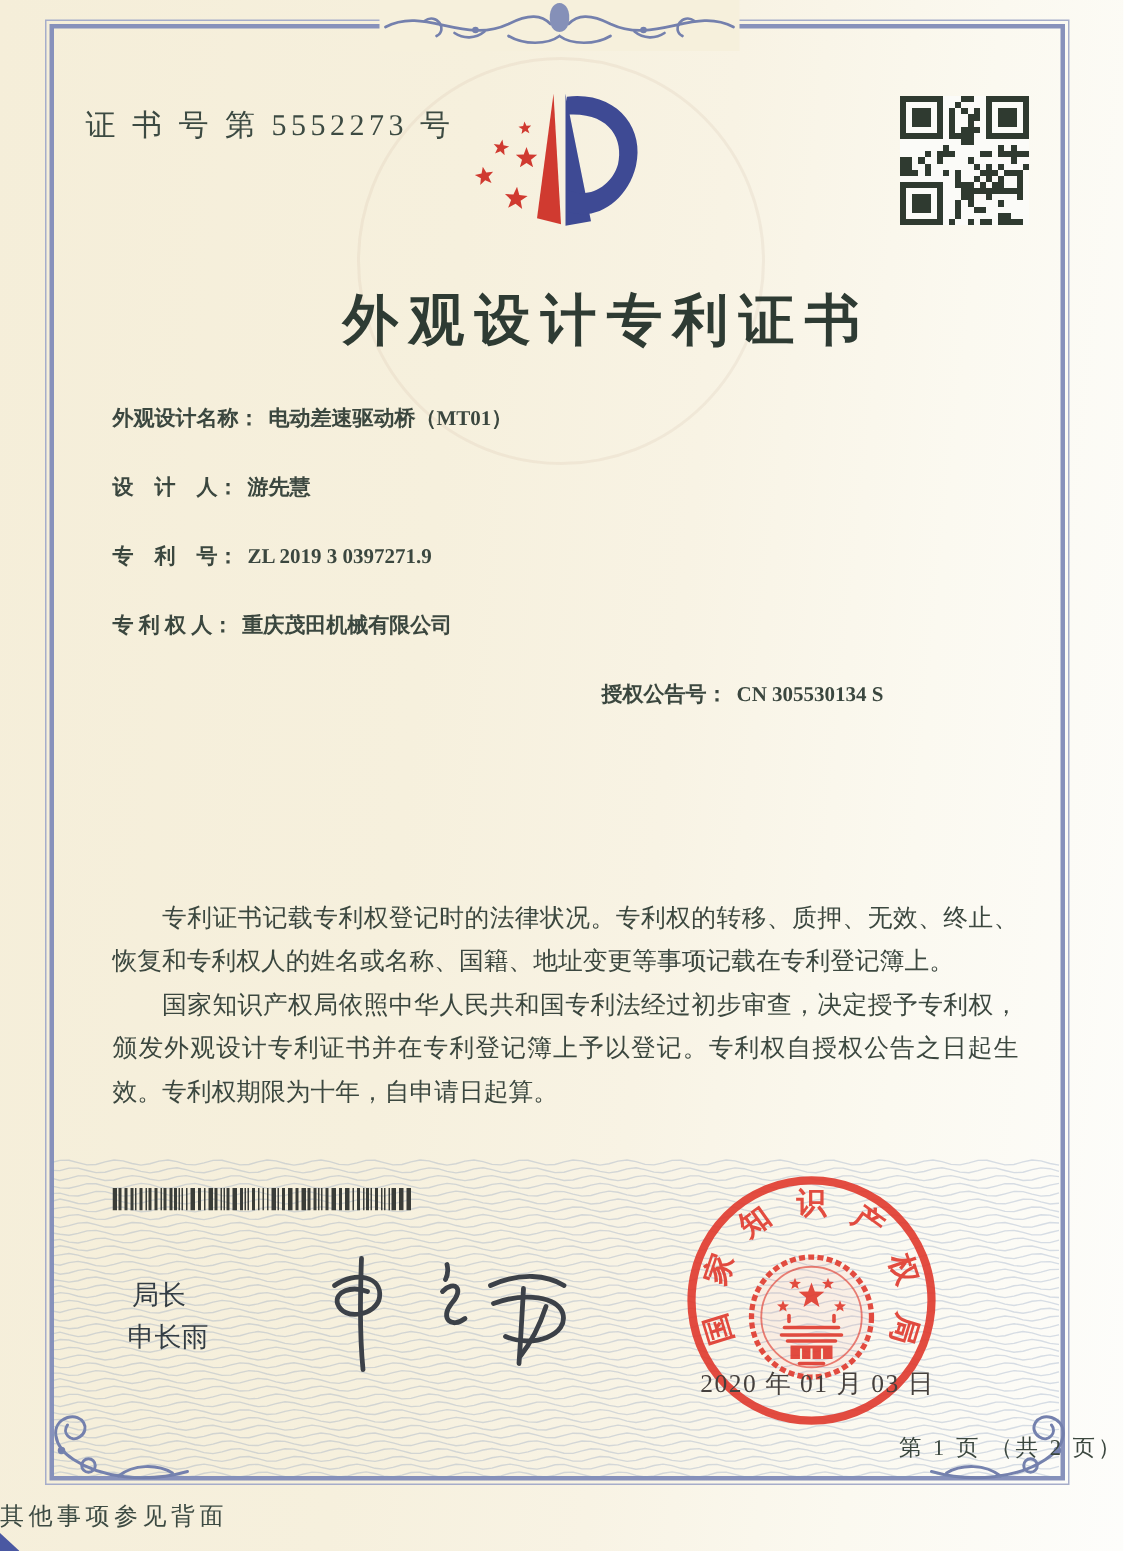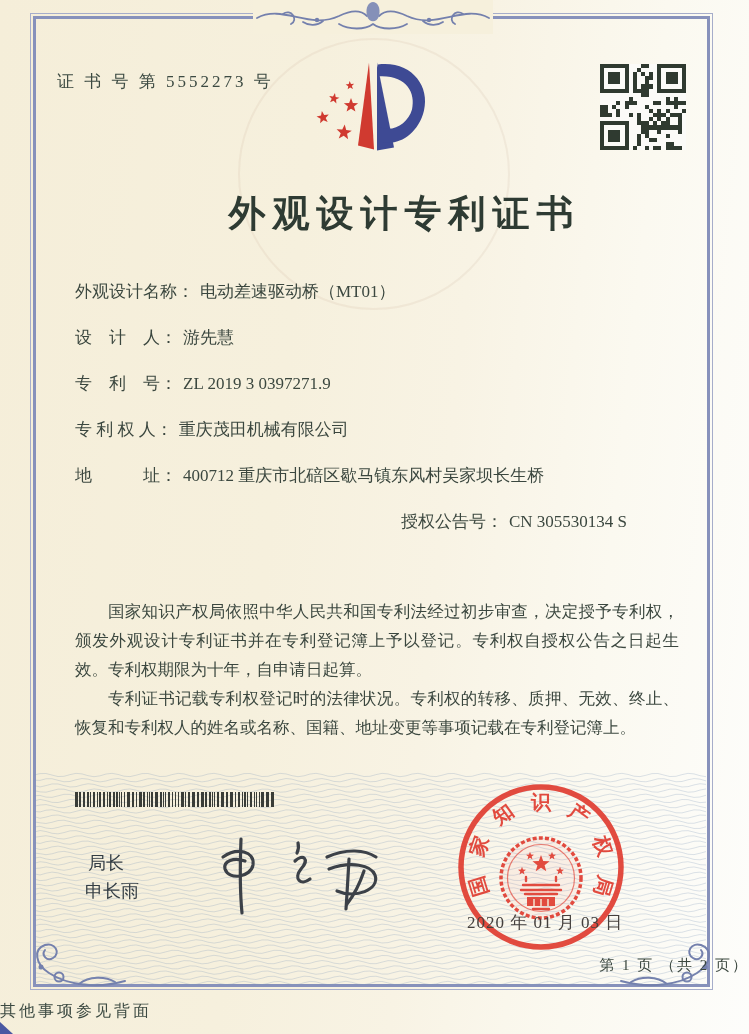--- a/index.html
+++ b/index.html
@@ -10,26 +10,26 @@
     color:#3b473f;
   }
   .frame{position:absolute;left:30px;top:13px;width:681px;height:975px;border:1px solid #a6adca;}
   .frame::before{content:"";position:absolute;inset:2px;border:3px solid #8791bb;}
   .watermark-circle{position:absolute;left:238px;top:38px;width:268px;height:268px;border-radius:50%;
     border:2px solid rgba(190,160,130,0.12);}
   .top-ornament{position:absolute;left:253px;top:0;width:240px;height:34px;background:#f6f0dc;}
   .corner-flourish{position:absolute;width:100px;height:54px;}
   .cf-left{left:27px;top:937px;}
   .cf-right{left:619px;top:937px;transform:scaleX(-1);}
-  .cert-no{position:absolute;left:57px;top:70px;font-size:17px;letter-spacing:3px;color:#3c4a42;}
+  .cert-no{position:absolute;left:57px;top:70px;font-size:20px;letter-spacing:3px;color:#3c4a42;}
   .logo{position:absolute;left:313px;top:57px;width:122px;height:105px;}
   .qr{position:absolute;left:600px;top:64px;width:86px;height:86px;}
   .title{position:absolute;left:0;top:189px;width:749px;text-align:center;
     font-size:37px;font-weight:bold;letter-spacing:7px;color:#2e3b33;margin-left:30px;}
-  .fields{position:absolute;left:75px;top:280px;width:610px;font-size:17px;color:#3b473f;}
+  .fields{position:absolute;left:75px;top:270px;width:610px;font-size:14px;color:#3b473f;font-weight:bold;}
   .field-row{height:20px;margin-bottom:26px;white-space:nowrap;}
   .field-label{display:inline-block;}
   .field-value{display:inline-block;margin-left:6px;}
   .dual-pos{position:absolute;left:302px;top:0;margin-left:24px;}
   .row-rel{position:relative;}
   .paragraphs{position:absolute;left:75px;top:597px;width:604px;font-size:16.5px;line-height:29px;
     text-align:justify;color:#3b473f;}
   .paragraphs p{margin:0;text-indent:2em;}
   .waves{position:absolute;left:34px;top:772px;width:677px;height:214px;pointer-events:none;}
   .barcode{position:absolute;left:75px;top:792px;width:203px;height:15px;}
@@ -236,31 +236,28 @@
     </div>
     <div class="field-row">
       <span class="field-label">设　计　人：</span><span class="field-value">游先慧</span>
     </div>
     <div class="field-row">
       <span class="field-label">专　利　号：</span><span class="field-value">ZL 2019 3 0397271.9</span>
     </div>
     <div class="field-row">
       <span class="field-label">专 利 权 人：</span><span class="field-value">重庆茂田机械有限公司</span>
     </div>
-    <div class="field-row">
-      <span class="field-label">地　　　址：</span><span class="field-value">400712 重庆市北碚区歇马镇东风村吴家坝长生桥</span>
-    </div>
     <div class="field-row row-rel">
       <span class="dual-pos"><span class="field-label">授权公告号：</span><span class="field-value">CN 305530134 S</span></span>
     </div>
   </div>
 
   <div class="paragraphs">
+    <p>专利证书记载专利权登记时的法律状况。专利权的转移、质押、无效、终止、恢复和专利权人的姓名或名称、国籍、地址变更等事项记载在专利登记簿上。</p>
     <p>国家知识产权局依照中华人民共和国专利法经过初步审查，决定授予专利权，颁发外观设计专利证书并在专利登记簿上予以登记。专利权自授权公告之日起生效。专利权期限为十年，自申请日起算。</p>
-    <p>专利证书记载专利权登记时的法律状况。专利权的转移、质押、无效、终止、恢复和专利权人的姓名或名称、国籍、地址变更等事项记载在专利登记簿上。</p>
   </div>
 
   <div class="waves">
     <svg id="waves-svg" width="677" height="214" viewBox="0 0 677 214">
         <path d="M0,3.0 L6,1.60 L12,1.51 L18,3.07 L24,4.55 L30,4.31 L36,2.62 L42,1.35 L48,1.91 L54,3.68 L60,4.70 L66,3.83 L72,2.04 L78,1.32 L84,2.45 L90,4.20 L96,4.61 L102,3.24 L108,1.60 L114,1.51 L120,3.07 L126,4.55 L132,4.31 L138,2.62 L144,1.35 L150,1.91 L156,3.68 L162,4.70 L168,3.83 L174,2.04 L180,1.32 L186,2.45 L192,4.20 L198,4.61 L204,3.24 L210,1.60 L216,1.51 L222,3.07 L228,4.55 L234,4.31 L240,2.62 L246,1.35 L252,1.91 L258,3.68 L264,4.70 L270,3.83 L276,2.04 L282,1.32 L288,2.45 L294,4.20 L300,4.61 L306,3.24 L312,1.60 L318,1.51 L324,3.07 L330,4.55 L336,4.31 L342,2.62 L348,1.35 L354,1.91 L360,3.68 L366,4.70 L372,3.83 L378,2.04 L384,1.32 L390,2.45 L396,4.20 L402,4.61 L408,3.24 L414,1.60 L420,1.51 L426,3.07 L432,4.55 L438,4.31 L444,2.62 L450,1.35 L456,1.91 L462,3.68 L468,4.70 L474,3.83 L480,2.04 L486,1.32 L492,2.45 L498,4.20 L504,4.61 L510,3.24 L516,1.60 L522,1.51 L528,3.07 L534,4.55 L540,4.31 L546,2.62 L552,1.35 L558,1.91 L564,3.68 L570,4.70 L576,3.83 L582,2.04 L588,1.32 L594,2.45 L600,4.20 L606,4.61 L612,3.24 L618,1.60 L624,1.51 L630,3.07 L636,4.55 L642,4.31 L648,2.62 L654,1.35 L660,1.91 L666,3.68 L672,4.70" fill="none" stroke="rgba(125,150,185,0.30)" stroke-width="0.9"></path>
         <path d="M0,8.2 L6,8.40 L12,6.78 L18,6.73 L24,8.32 L30,9.77 L36,9.48 L42,7.77 L48,6.54 L54,7.14 L60,8.92 L66,9.90 L72,8.99 L78,7.21 L84,6.52 L90,7.70 L96,9.43 L102,9.80 L108,8.40 L114,6.78 L120,6.73 L126,8.32 L132,9.77 L138,9.48 L144,7.77 L150,6.54 L156,7.14 L162,8.92 L168,9.90 L174,8.99 L180,7.21 L186,6.52 L192,7.70 L198,9.43 L204,9.80 L210,8.40 L216,6.78 L222,6.73 L228,8.32 L234,9.77 L240,9.48 L246,7.77 L252,6.54 L258,7.14 L264,8.92 L270,9.90 L276,8.99 L282,7.21 L288,6.52 L294,7.70 L300,9.43 L306,9.80 L312,8.40 L318,6.78 L324,6.73 L330,8.32 L336,9.77 L342,9.48 L348,7.77 L354,6.54 L360,7.14 L366,8.92 L372,9.90 L378,8.99 L384,7.21 L390,6.52 L396,7.70 L402,9.43 L408,9.80 L414,8.40 L420,6.78 L426,6.73 L432,8.32 L438,9.77 L444,9.48 L450,7.77 L456,6.54 L462,7.14 L468,8.92 L474,9.90 L480,8.99 L486,7.21 L492,6.52 L498,7.70 L504,9.43 L510,9.80 L516,8.40 L522,6.78 L528,6.73 L534,8.32 L540,9.77 L546,9.48 L552,7.77 L558,6.54 L564,7.14 L570,8.92 L576,9.90 L582,8.99 L588,7.21 L594,6.52 L600,7.70 L606,9.43 L612,9.80 L618,8.40 L624,6.78 L630,6.73 L636,8.32 L642,9.77 L648,9.48 L654,7.77 L660,6.54 L666,7.14 L672,8.92" fill="none" stroke="rgba(125,150,185,0.30)" stroke-width="0.9"></path>
         <path d="M0,13.4 L6,14.98 L12,13.55 L18,11.95 L24,11.96 L30,13.56 L36,14.99 L42,14.65 L48,12.93 L54,11.73 L60,12.38 L66,14.16 L72,15.10 L78,14.15 L84,12.37 L90,11.73 L96,12.94 L102,14.66 L108,14.98 L114,13.55 L120,11.95 L126,11.96 L132,13.56 L138,14.99 L144,14.65 L150,12.93 L156,11.73 L162,12.38 L168,14.16 L174,15.10 L180,14.15 L186,12.37 L192,11.73 L198,12.94 L204,14.66 L210,14.98 L216,13.55 L222,11.95 L228,11.96 L234,13.56 L240,14.99 L246,14.65 L252,12.93 L258,11.73 L264,12.38 L270,14.16 L276,15.10 L282,14.15 L288,12.37 L294,11.73 L300,12.94 L306,14.66 L312,14.98 L318,13.55 L324,11.95 L330,11.96 L336,13.56 L342,14.99 L348,14.65 L354,12.93 L360,11.73 L366,12.38 L372,14.16 L378,15.10 L384,14.15 L390,12.37 L396,11.73 L402,12.94 L408,14.66 L414,14.98 L420,13.55 L426,11.95 L432,11.96 L438,13.56 L444,14.99 L450,14.65 L456,12.93 L462,11.73 L468,12.38 L474,14.16 L480,15.10 L486,14.15 L492,12.37 L498,11.73 L504,12.94 L510,14.66 L516,14.98 L522,13.55 L528,11.95 L534,11.96 L540,13.56 L546,14.99 L552,14.65 L558,12.93 L564,11.73 L570,12.38 L576,14.16 L582,15.10 L588,14.15 L594,12.37 L600,11.73 L606,12.94 L612,14.66 L618,14.98 L624,13.55 L630,11.95 L636,11.96 L642,13.56 L648,14.99 L654,14.65 L660,12.93 L666,11.73 L672,12.38" fill="none" stroke="rgba(125,150,185,0.30)" stroke-width="0.9"></path>
         <path d="M0,18.6 L6,19.89 L12,20.17 L18,18.71 L24,17.13 L30,17.18 L36,18.80 L42,20.20 L48,19.82 L54,18.09 L60,16.92 L66,17.61 L72,19.40 L78,20.30 L84,19.32 L90,17.54 L96,16.94 L102,18.18 L108,19.89 L114,20.17 L120,18.71 L126,17.13 L132,17.18 L138,18.80 L144,20.20 L150,19.82 L156,18.09 L162,16.92 L168,17.61 L174,19.40 L180,20.30 L186,19.32 L192,17.54 L198,16.94 L204,18.18 L210,19.89 L216,20.17 L222,18.71 L228,17.13 L234,17.18 L240,18.80 L246,20.20 L252,19.82 L258,18.09 L264,16.92 L270,17.61 L276,19.40 L282,20.30 L288,19.32 L294,17.54 L300,16.94 L306,18.18 L312,19.89 L318,20.17 L324,18.71 L330,17.13 L336,17.18 L342,18.80 L348,20.20 L354,19.82 L360,18.09 L366,16.92 L372,17.61 L378,19.40 L384,20.30 L390,19.32 L396,17.54 L402,16.94 L408,18.18 L414,19.89 L420,20.17 L426,18.71 L432,17.13 L438,17.18 L444,18.80 L450,20.20 L456,19.82 L462,18.09 L468,16.92 L474,17.61 L480,19.40 L486,20.30 L492,19.32 L498,17.54 L504,16.94 L510,18.18 L516,19.89 L522,20.17 L528,18.71 L534,17.13 L540,17.18 L546,18.80 L552,20.20 L558,19.82 L564,18.09 L570,16.92 L576,17.61 L582,19.40 L588,20.30 L594,19.32 L600,17.54 L606,16.94 L612,18.18 L618,19.89 L624,20.17 L630,18.71 L636,17.13 L642,17.18 L648,18.80 L654,20.20 L660,19.82 L666,18.09 L672,16.92" fill="none" stroke="rgba(125,150,185,0.30)" stroke-width="0.9"></path>
         <path d="M0,23.8 L6,23.42 L12,25.12 L18,25.35 L24,23.87 L30,22.31 L36,22.40 L42,24.05 L48,25.42 L54,24.99 L60,23.25 L66,22.11 L72,22.85 L78,24.64 L84,25.50 L90,24.48 L96,22.70 L102,22.15 L108,23.42 L114,25.12 L120,25.35 L126,23.87 L132,22.31 L138,22.40 L144,24.05 L150,25.42 L156,24.99 L162,23.25 L168,22.11 L174,22.85 L180,24.64 L186,25.50 L192,24.48 L198,22.70 L204,22.15 L210,23.42 L216,25.12 L222,25.35 L228,23.87 L234,22.31 L240,22.40 L246,24.05 L252,25.42 L258,24.99 L264,23.25 L270,22.11 L276,22.85 L282,24.64 L288,25.50 L294,24.48 L300,22.70 L306,22.15 L312,23.42 L318,25.12 L324,25.35 L330,23.87 L336,22.31 L342,22.40 L348,24.05 L354,25.42 L360,24.99 L366,23.25 L372,22.11 L378,22.85 L384,24.64 L390,25.50 L396,24.48 L402,22.70 L408,22.15 L414,23.42 L420,25.12 L426,25.35 L432,23.87 L438,22.31 L444,22.40 L450,24.05 L456,25.42 L462,24.99 L468,23.25 L474,22.11 L480,22.85 L486,24.64 L492,25.50 L498,24.48 L504,22.70 L510,22.15 L516,23.42 L522,25.12 L528,25.35 L534,23.87 L540,22.31 L546,22.40 L552,24.05 L558,25.42 L564,24.99 L570,23.25 L576,22.11 L582,22.85 L588,24.64 L594,25.50 L600,24.48 L606,22.70 L612,22.15 L618,23.42 L624,25.12 L630,25.35 L636,23.87 L642,22.31 L648,22.40 L654,24.05 L660,25.42 L666,24.99 L672,23.25" fill="none" stroke="rgba(125,150,185,0.30)" stroke-width="0.9"></path>
         <path d="M0,29.0 L6,27.36 L12,28.67 L18,30.34 L24,30.53 L30,29.02 L36,27.49 L42,27.63 L48,29.29 L54,30.63 L60,30.16 L66,28.41 L72,27.31 L78,28.09 L84,29.88 L90,30.69 L96,29.64 L102,27.87 L108,27.36 L114,28.67 L120,30.34 L126,30.53 L132,29.02 L138,27.49 L144,27.63 L150,29.29 L156,30.63 L162,30.16 L168,28.41 L174,27.31 L180,28.09 L186,29.88 L192,30.69 L198,29.64 L204,27.87 L210,27.36 L216,28.67 L222,30.34 L228,30.53 L234,29.02 L240,27.49 L246,27.63 L252,29.29 L258,30.63 L264,30.16 L270,28.41 L276,27.31 L282,28.09 L288,29.88 L294,30.69 L300,29.64 L306,27.87 L312,27.36 L318,28.67 L324,30.34 L330,30.53 L336,29.02 L342,27.49 L348,27.63 L354,29.29 L360,30.63 L366,30.16 L372,28.41 L378,27.31 L384,28.09 L390,29.88 L396,30.69 L402,29.64 L408,27.87 L414,27.36 L420,28.67 L426,30.34 L432,30.53 L438,29.02 L444,27.49 L450,27.63 L456,29.29 L462,30.63 L468,30.16 L474,28.41 L480,27.31 L486,28.09 L492,29.88 L498,30.69 L504,29.64 L510,27.87 L516,27.36 L522,28.67 L528,30.34 L534,30.53 L540,29.02 L546,27.49 L552,27.63 L558,29.29 L564,30.63 L570,30.16 L576,28.41 L582,27.31 L588,28.09 L594,29.88 L600,30.69 L606,29.64 L612,27.87 L618,27.36 L624,28.67 L630,30.34 L636,30.53 L642,29.02 L648,27.49 L654,27.63 L660,29.29 L666,30.63 L672,30.16" fill="none" stroke="rgba(125,150,185,0.30)" stroke-width="0.9"></path>

